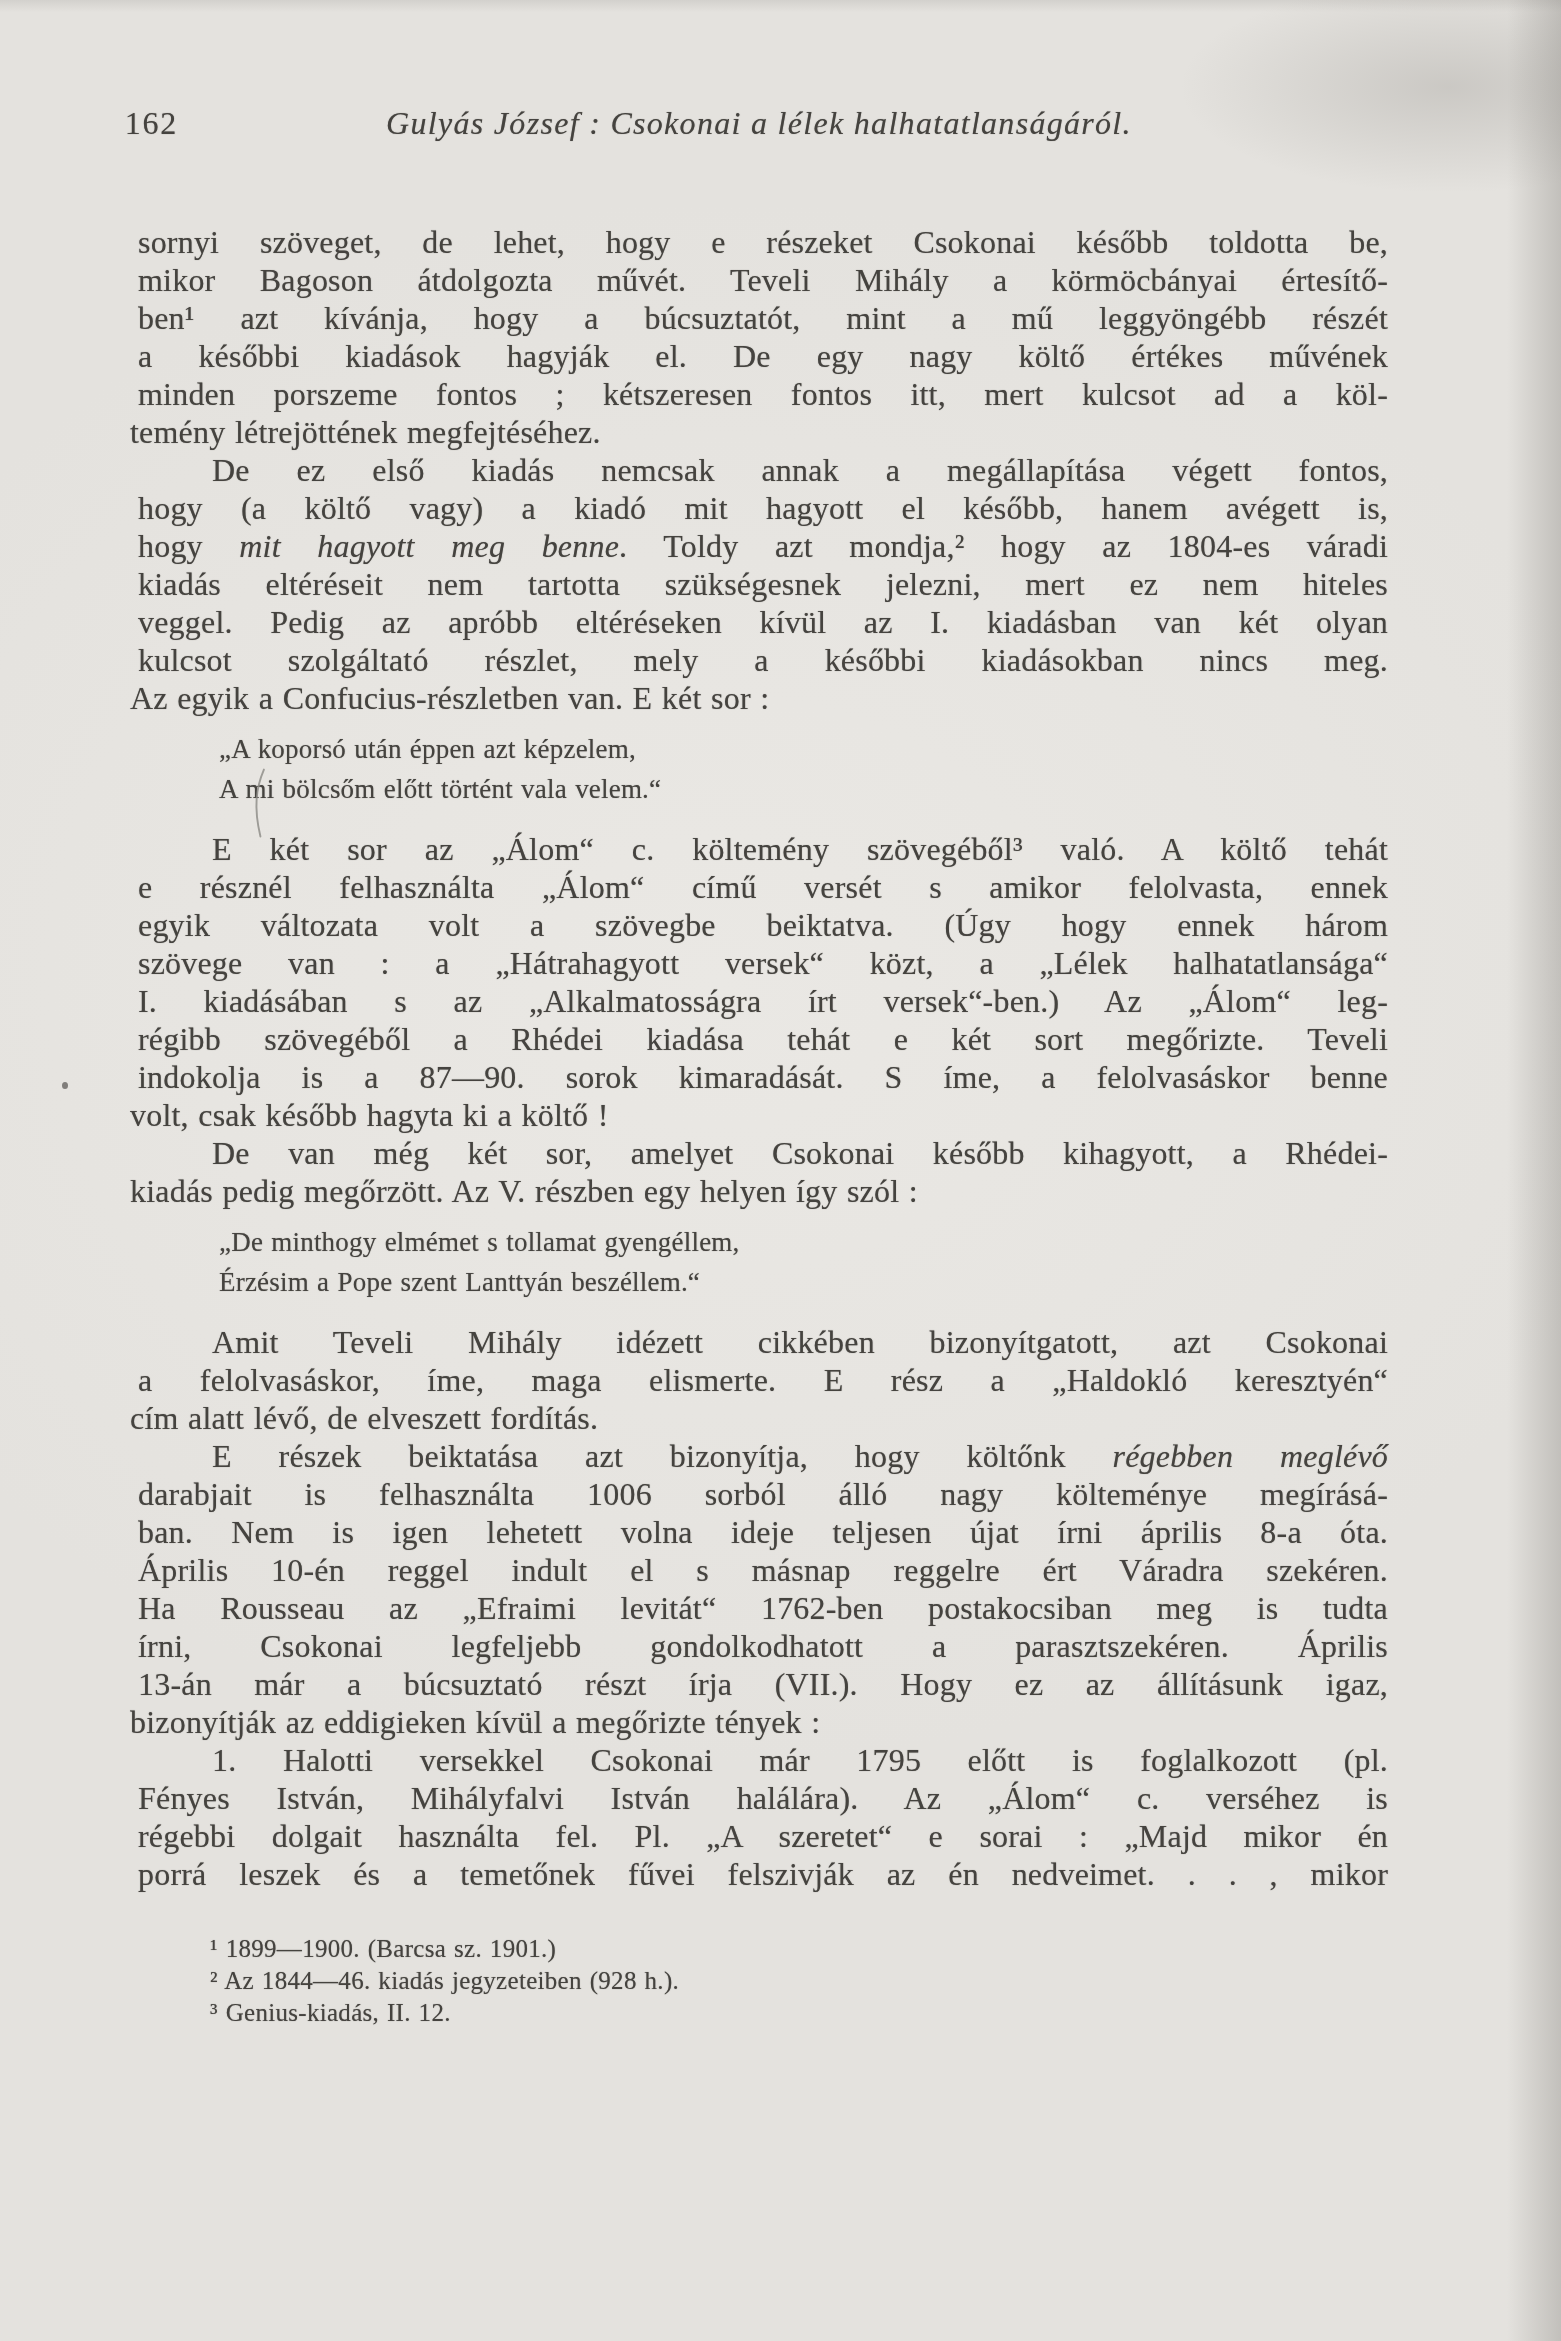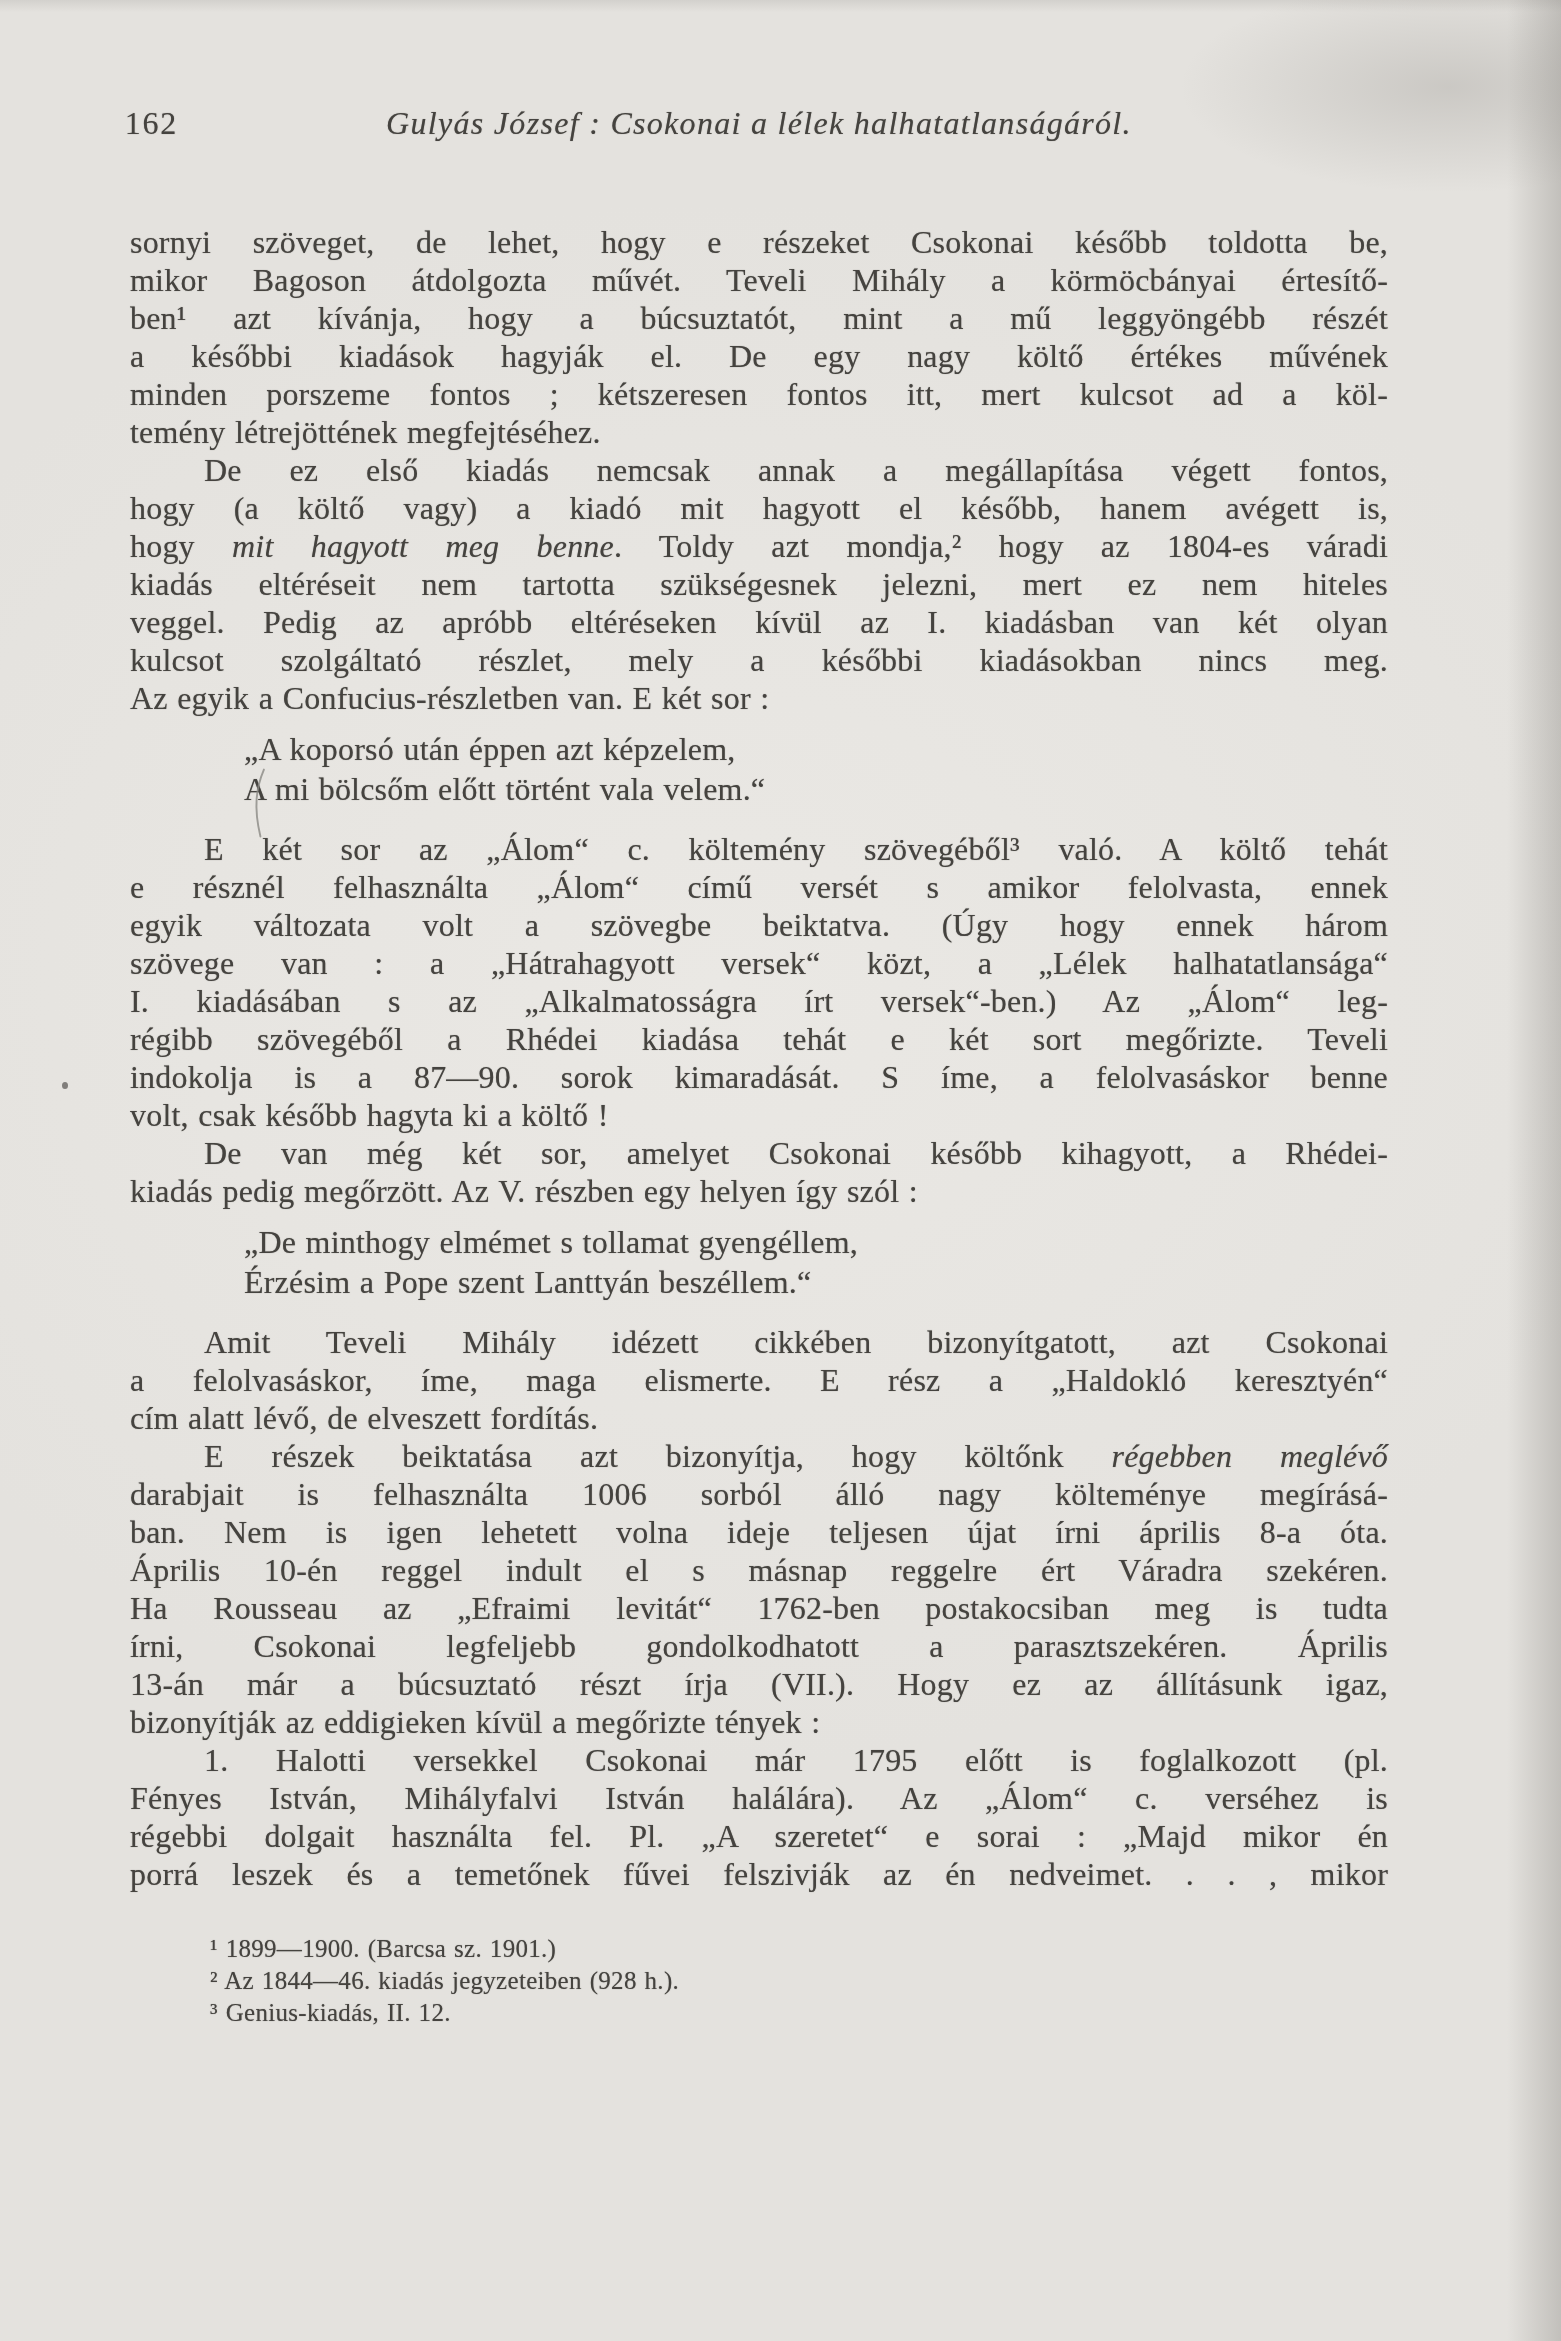--- a/index.html
+++ b/index.html
@@ -25,24 +25,24 @@
   }
   .ink { text-shadow: 0 0 1px rgba(66,64,60,0.55); }
 
   .header { position: absolute; top: 105px; left: 130px; width: 1258px; height: 42px; font-size: 32px; }
   .page-number { position: absolute; left: -5.2px; top: 0; letter-spacing: 1.7px; }
   .running-title { display: block; text-align: center; font-style: italic; letter-spacing: 1.3px; }
 
   .body-text { position: absolute; left: 130px; top: 223px; width: 1258px; font-size: 32px; line-height: 38px; letter-spacing: 0.2px; word-spacing: 1.3px; filter: blur(0.2px); }
   .block { margin: 0; }
   .line { white-space: normal; }
-  .jline { text-align: justify; text-align-last: justify; }
+  .jline { text-align: justify; text-align-last: justify; margin-left: 8px; }
   .endline { text-align: left; }
   .first-line { text-indent: 74px; }
-  .verse-block { font-size: 32px; line-height: 40px; margin: 12px 0 21px 114px; }
+  .verse-block { font-size: 27px; line-height: 40px; margin: 12px 0 21px 89px; }
   .footnotes-block { font-size: 25px; line-height: 32px; margin-top: 40px; margin-left: 80px; letter-spacing: 0.3px; }
   .it { font-style: italic; }
 
   .margin-dot {
     position: absolute; left: 62px; top: 1082px; width: 6px; height: 7px;
     border-radius: 50%; background: #6e6c68; opacity: 0.85;
   }
   .pen-stroke { position: absolute; left: 250px; top: 767px; }
 </style>
 </head>

